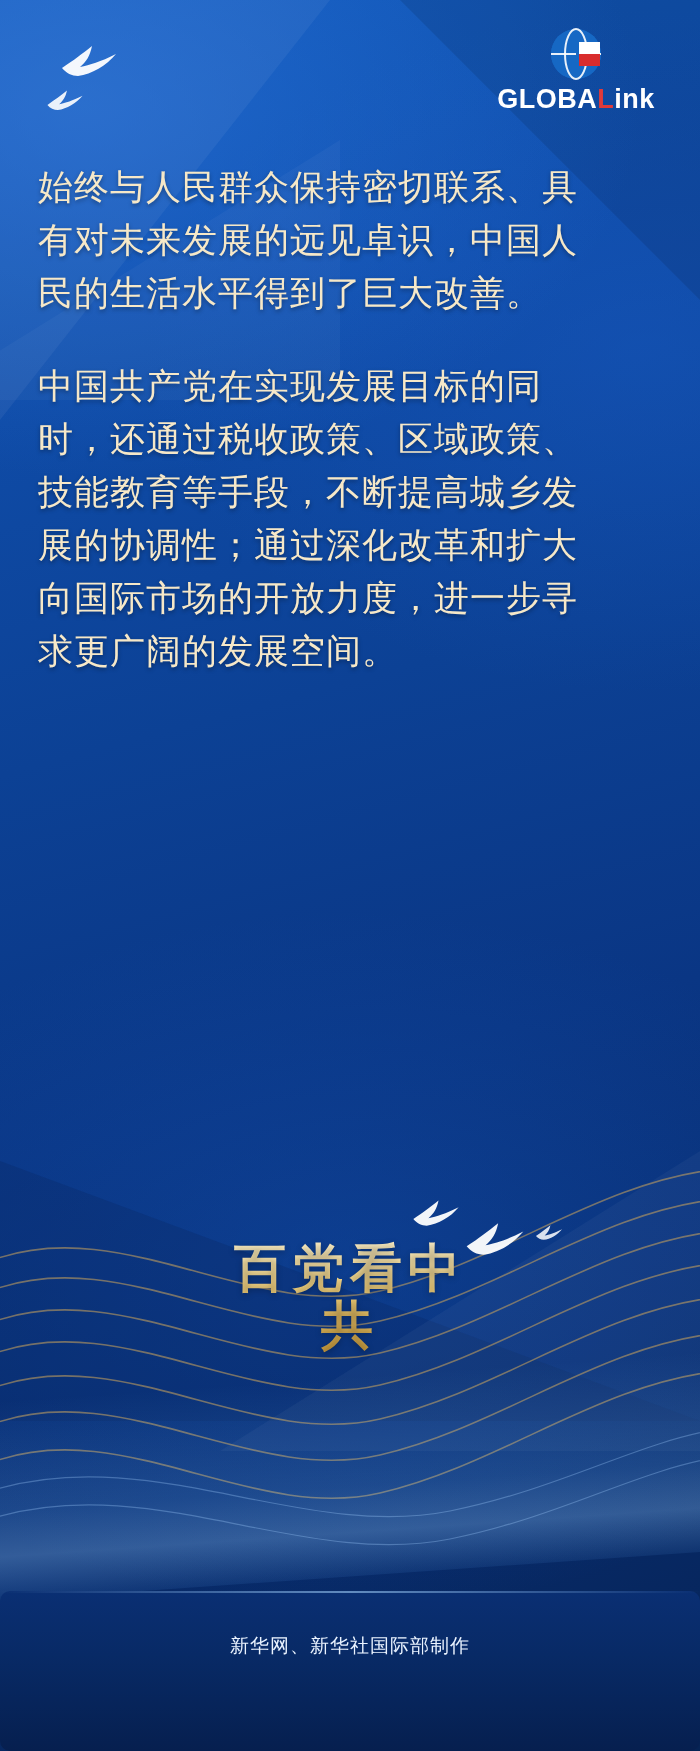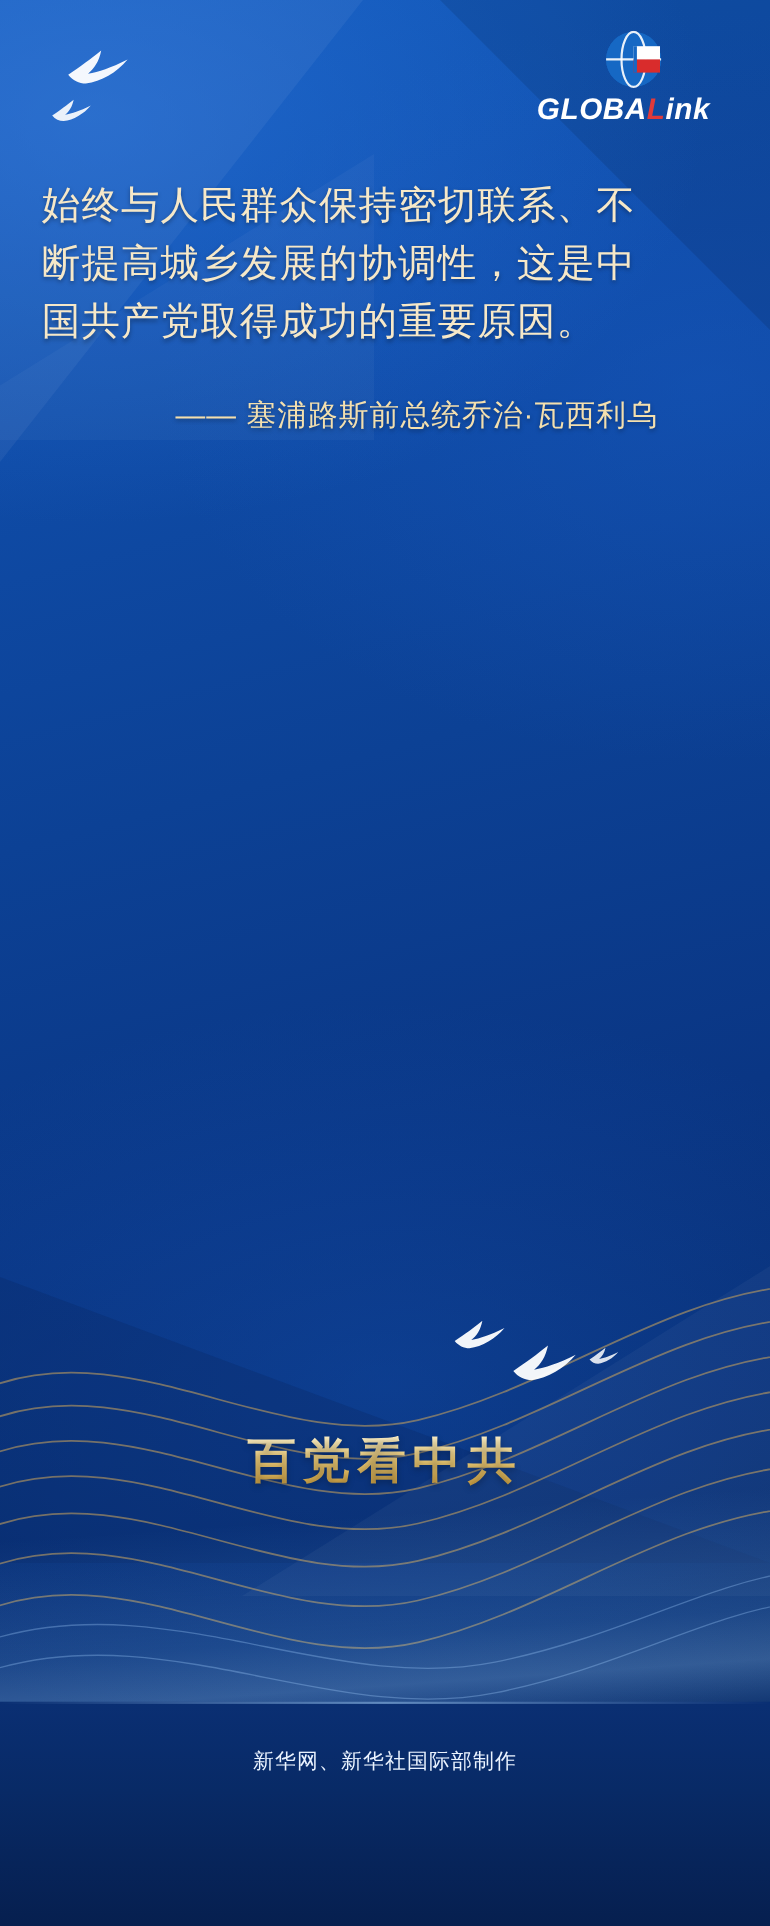--- a/index.html
+++ b/index.html
@@ -76,22 +76,23 @@
     height: 200px;
     background: linear-gradient(180deg, rgba(120,190,255,0.0) 0%, rgba(120,190,255,0.18) 55%, rgba(150,205,255,0.30) 78%, rgba(90,160,240,0.10) 100%);
     transform: skewY(-4deg);
     transform-origin: left bottom;
     pointer-events: none;
   }
 
   .footer-band {
     position: absolute;
     left: 0; right: 0; bottom: 0;
-    height: 204px;
+    height: 160px;
     background: linear-gradient(180deg, #0a2f73 0%, #082a66 40%, #061f4f 100%);
+    border-radius: 10px;
   }
   .footer-band .rule {
     position: absolute;
     top: 0; left: 0; right: 0;
     height: 2px;
     background: linear-gradient(90deg, rgba(255,255,255,0.0) 0%, rgba(170,215,255,0.55) 50%, rgba(255,255,255,0.0) 100%);
   }
   .footer-text {
     position: absolute;
     left: 0; right: 0;
@@ -102,22 +103,21 @@
     line-height: 34px;
     letter-spacing: 1px;
   }
 
   
   .logo {
     position: absolute;
     top: 28px;
     right: 36px;
     width: 176px;
-    text-align: left;
-    font-style: italic;
+    text-align: center;
   }
   .logo-mark {
     position: relative;
     width: 52px;
     height: 52px;
     margin: 0 auto 6px auto;
   }
   .logo-word {
     font-size: 27px;
     font-weight: bold;
@@ -159,21 +159,21 @@
   .seal {
     position: absolute;
     left: 50%;
     transform: translateX(-50%);
     bottom: 398px;
     width: 260px;
     text-align: center;
   }
   .seal-text {
     font-family: "DejaVu Serif", "Liberation Serif", serif;
-    font-size: 44px;
+    font-size: 52px;
     font-weight: bold;
     letter-spacing: 6px;
     color: #f0cf7a;
     background: linear-gradient(180deg, #fff3cc 0%, #f0cf7a 45%, #c99b3c 100%);
     -webkit-background-clip: text;
     background-clip: text;
     color: transparent;
     text-shadow: 0 2px 6px rgba(0,0,0,0.25);
     line-height: 1.1;
     text-align: center;
@@ -206,22 +206,22 @@
         <line x1="1" y1="26" x2="51" y2="26" stroke="#ffffff" stroke-width="2" opacity="0.9"></line>
         <rect x="26" y="14" width="24" height="12" fill="#ffffff"></rect>
         <rect x="26" y="26" width="24" height="12" fill="#d92c2c"></rect>
         <rect x="26" y="14" width="3" height="24" fill="#1668c4"></rect>
       </svg>
     </div>
     <div class="logo-word"><span>GLOBA</span><span class="accent">L</span><span>ink</span></div>
   </div>
 
   <div class="content">
-    <p class="para">始终与人民群众保持密切联系、不断提高城乡发展的协调性，这是中国共产党取得成功的重要原因。</p>
-    <div class="attribution">—— 塞浦路斯前总统乔治·瓦西利乌</div>
+    <p class="para">始终与人民群众保持密切联系、具有对未来发展的远见卓识，中国人民的生活水平得到了巨大改善。</p>
+    <p class="para">中国共产党在实现发展目标的同时，还通过税收政策、区域政策、技能教育等手段，不断提高城乡发展的协调性；通过深化改革和扩大向国际市场的开放力度，进一步寻求更广阔的发展空间。</p>
   </div>
 
   <div class="wave-band">
     <svg width="700" height="420" viewBox="0 0 700 420">
       <g fill="none" stroke="#cfa65a" stroke-width="1.6" opacity="0.55">
         <path d="M-10 120 C 120 70, 250 180, 380 150 C 500 122, 600 40, 720 28"></path>
         <path d="M-10 150 C 120 100, 250 210, 380 180 C 500 152, 600 70, 720 58"></path>
         <path d="M-10 182 C 120 132, 250 242, 380 212 C 500 184, 600 102, 720 90"></path>
         <path d="M-10 214 C 120 164, 250 274, 380 244 C 500 216, 600 134, 720 122"></path>
         <path d="M-10 248 C 120 198, 250 308, 380 278 C 500 250, 600 168, 720 156"></path>

